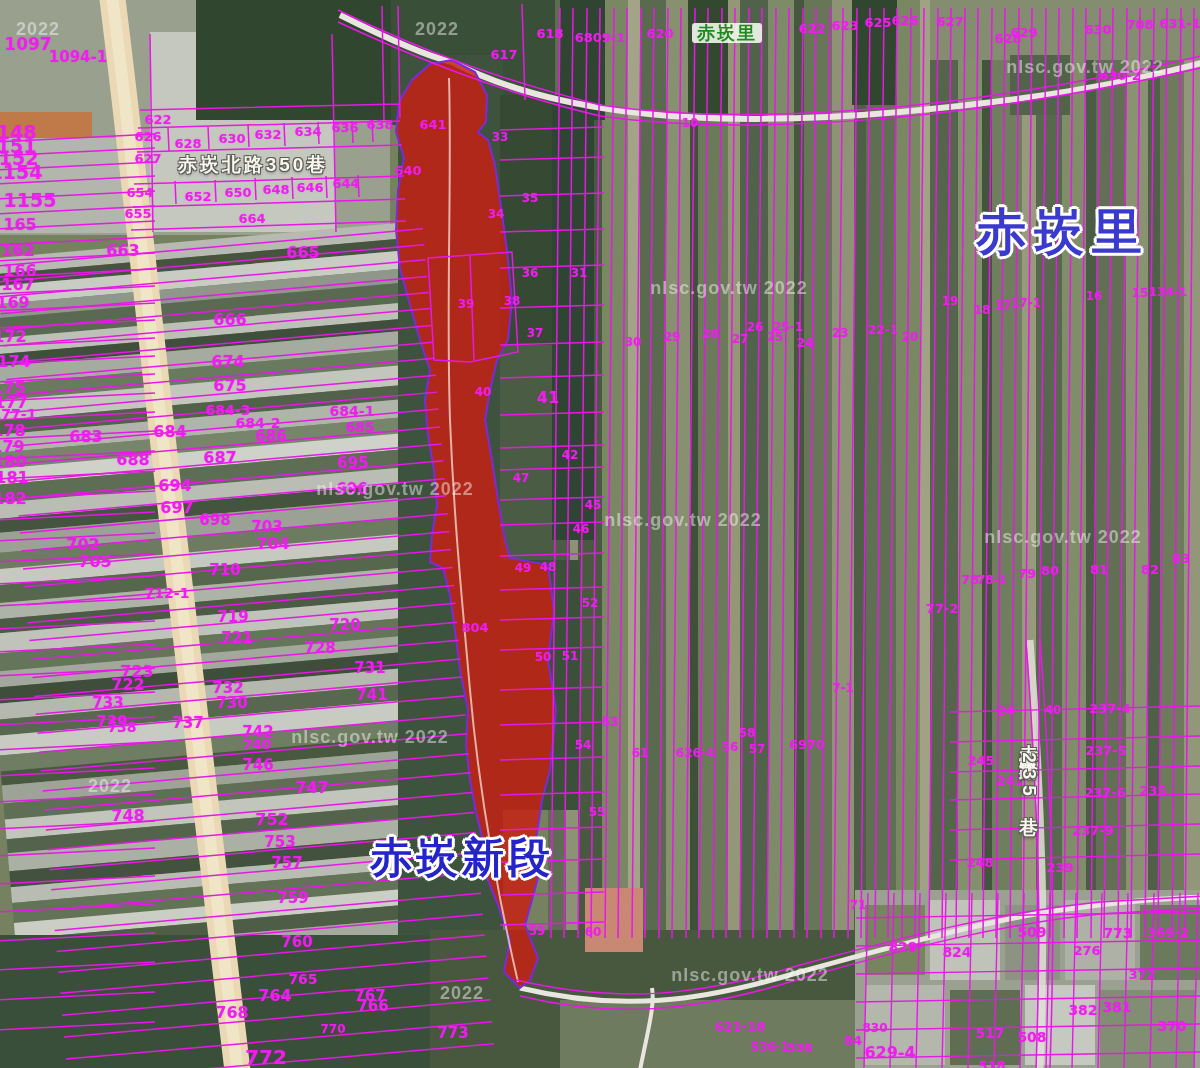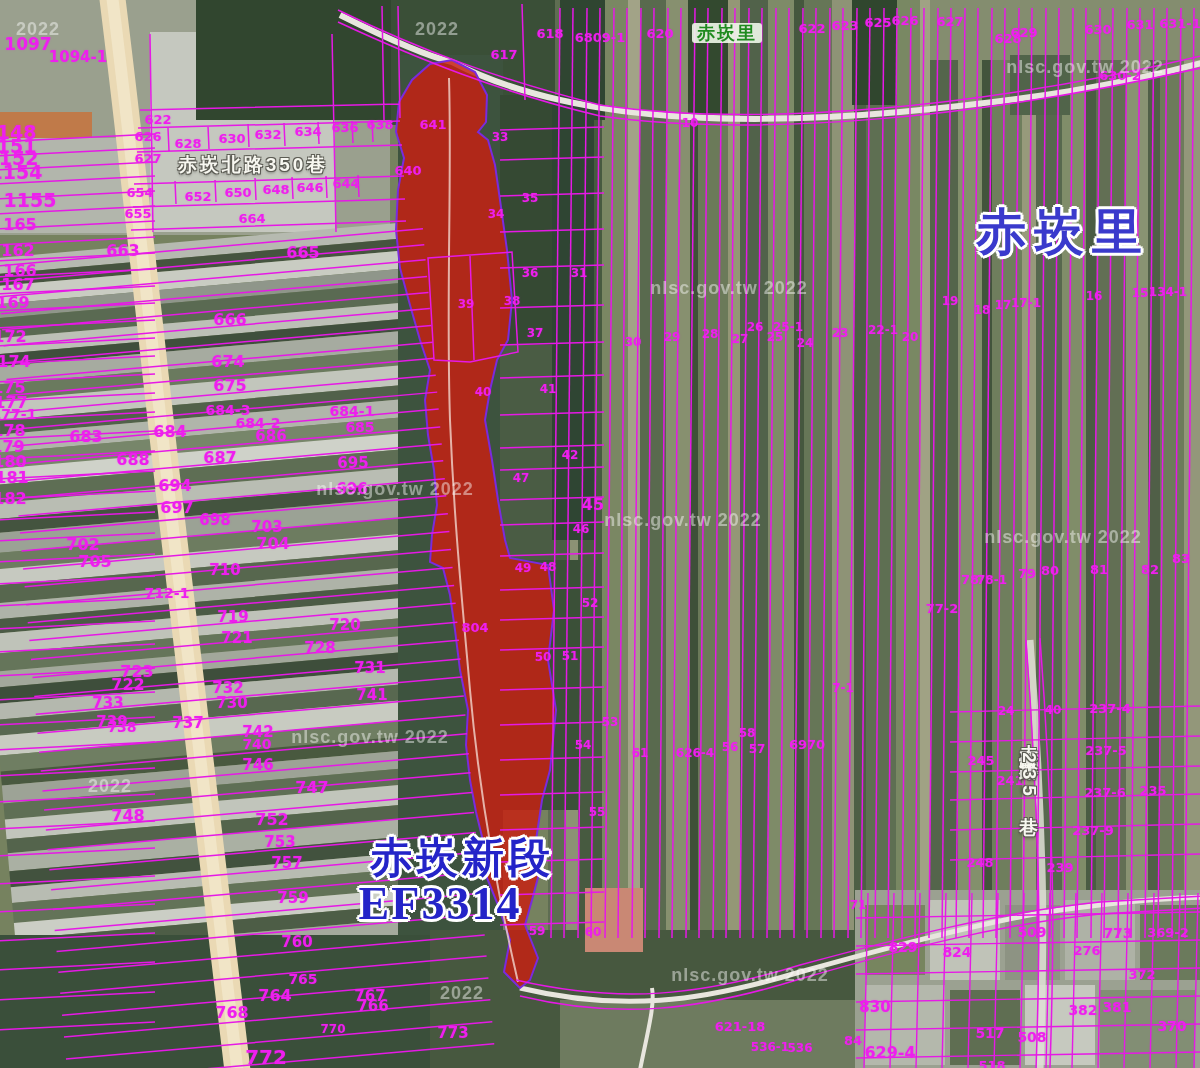--- a/index.html
+++ b/index.html
@@ -522,24 +522,24 @@
       <span class="pn" style="left: 883px; top: 330px; font-size: 12px;">22-1</span>
       <span class="pn" style="left: 910px; top: 337px; font-size: 12px;">20</span>
       <span class="pn" style="left: 950px; top: 301px; font-size: 12px;">19</span>
       <span class="pn" style="left: 982px; top: 310px; font-size: 12px;">18</span>
       <span class="pn" style="left: 1003px; top: 305px; font-size: 12px;">17</span>
       <span class="pn" style="left: 1026px; top: 303px; font-size: 12px;">17-1</span>
       <span class="pn" style="left: 1094px; top: 296px; font-size: 12px;">16</span>
       <span class="pn" style="left: 1140px; top: 293px; font-size: 12px;">15</span>
       <span class="pn" style="left: 1168px; top: 292px; font-size: 12px;">134-1</span>
       <span class="pn" style="left: 483px; top: 392px; font-size: 12px;">40</span>
-      <span class="pn" style="left: 548px; top: 389px; font-size: 12px; text-align: center;">41</span>
+      <span class="pn" style="left: 548px; top: 398px; font-size: 16px; text-align: center;">41</span>
       <span class="pn" style="left: 570px; top: 455px; font-size: 12px;">42</span>
       <span class="pn" style="left: 521px; top: 478px; font-size: 12px;">47</span>
-      <span class="pn" style="left: 593px; top: 505px; font-size: 16px;">45</span>
+      <span class="pn" style="left: 593px; top: 505px; font-size: 12px;">45</span>
       <span class="pn" style="left: 581px; top: 529px; font-size: 12px;">46</span>
       <span class="pn" style="left: 523px; top: 568px; font-size: 12px;">49</span>
       <span class="pn" style="left: 548px; top: 567px; font-size: 12px;">48</span>
       <span class="pn" style="left: 590px; top: 603px; font-size: 12px;">52</span>
       <span class="pn" style="left: 543px; top: 657px; font-size: 12px;">50</span>
       <span class="pn" style="left: 570px; top: 656px; font-size: 12px;">51</span>
       <span class="pn" style="left: 475px; top: 627px;">804</span>
       <span class="pn" style="left: 610px; top: 722px; font-size: 12px;">53</span>
       <span class="pn" style="left: 583px; top: 745px; font-size: 12px;">54</span>
       <span class="pn" style="left: 597px; top: 812px; font-size: 12px;">55</span>
@@ -575,56 +575,55 @@
       <span class="pn" style="left: 980px; top: 862px;">248</span>
       <span class="pn" style="left: 1060px; top: 867px;">239</span>
       <span class="pn" style="left: 858px; top: 905px; font-size: 12px;">71</span>
       <span class="pn" style="left: 903px; top: 947px; font-size: 14px;">829</span>
       <span class="pn" style="left: 957px; top: 952px; font-size: 14px;">824</span>
       <span class="pn" style="left: 1032px; top: 932px; font-size: 14px;">509</span>
       <span class="pn" style="left: 1118px; top: 933px; font-size: 14px;">773</span>
       <span class="pn" style="left: 1168px; top: 932px;">369-2</span>
       <span class="pn" style="left: 1087px; top: 950px;">276</span>
       <span class="pn" style="left: 1142px; top: 974px;">372</span>
-      <span class="pn" style="left: 875px; top: 1007px; font-size: 15px;">830</span>
+      <span class="pn" style="left: 875px; top: 1028px; font-size: 12px;">830</span>
       <span class="pn" style="left: 1083px; top: 1010px; font-size: 14px;">382</span>
       <span class="pn" style="left: 1117px; top: 1007px; font-size: 14px;">381</span>
       <span class="pn" style="left: 1172px; top: 1026px; font-size: 14px;">370</span>
       <span class="pn" style="left: 990px; top: 1033px; font-size: 14px;">517</span>
       <span class="pn" style="left: 1032px; top: 1037px; font-size: 14px;">508</span>
       <span class="pn" style="left: 890px; top: 1053px; font-size: 16px;">629-4</span>
       <span class="pn" style="left: 992px; top: 1065px;">518</span>
       <span class="pn" style="left: 853px; top: 1040px;">84</span>
       <span class="pn" style="left: 812px; top: 28px;">622</span>
       <span class="pn" style="left: 845px; top: 25px;">623</span>
       <span class="pn" style="left: 878px; top: 22px;">625</span>
       <span class="pn" style="left: 905px; top: 20px;">626</span>
       <span class="pn" style="left: 950px; top: 21px;">627</span>
       <span class="pn" style="left: 1008px; top: 38px;">628</span>
       <span class="pn" style="left: 1024px; top: 32px;">629</span>
       <span class="pn" style="left: 1098px; top: 29px;">630</span>
-      <span class="pn" style="left: 1140px; top: 24px;">631</span>
+      <span class="pn" style="left: 1140px; top: 24px;">708</span>
       <span class="pn" style="left: 1180px; top: 23px;">631-1</span>
       <span class="pn" style="left: 1120px; top: 75px;">630-2</span>
       <span class="wm" style="left: 38px; top: 29px;">2022</span>
       <span class="wm" style="left: 437px; top: 29px;">2022</span>
       <span class="wm" style="left: 1085px; top: 67px;">nlsc.gov.tw 2022</span>
       <span class="wm" style="left: 729px; top: 288px;">nlsc.gov.tw 2022</span>
       <span class="wm" style="left: 395px; top: 489px;">nlsc.gov.tw 2022</span>
       <span class="wm" style="left: 683px; top: 520px;">nlsc.gov.tw 2022</span>
       <span class="wm" style="left: 1063px; top: 537px;">nlsc.gov.tw 2022</span>
       <span class="wm" style="left: 110px; top: 786px;">2022</span>
       <span class="wm" style="left: 370px; top: 737px;">nlsc.gov.tw 2022</span>
       <span class="wm" style="left: 750px; top: 975px;">nlsc.gov.tw 2022</span>
       <span class="wm" style="left: 462px; top: 993px;">2022</span>
     </div>
 
   <div class="lbl badge" style="left:727px;top:33px;">赤崁里</div>
 
   <div class="lbl lbl-blue outline-white" style="left:1063px;top:232px;">赤崁里</div>
 
   <div class="lbl lbl-section outline-white" style="left:462px;top:858px;">赤崁新段</div>
-  <div class="lbl lbl-section lbl-ef outline-white" style="left:440px;top:904px;">EF3314</div>
 
   <div class="lbl road-label" style="left:253px;top:164px;">赤崁北路350巷</div>
   <div class="lbl road-label vertical" style="left:1029px;top:768px;">赤崁東路235巷</div>
 
 </div>
 
 </body></html>

